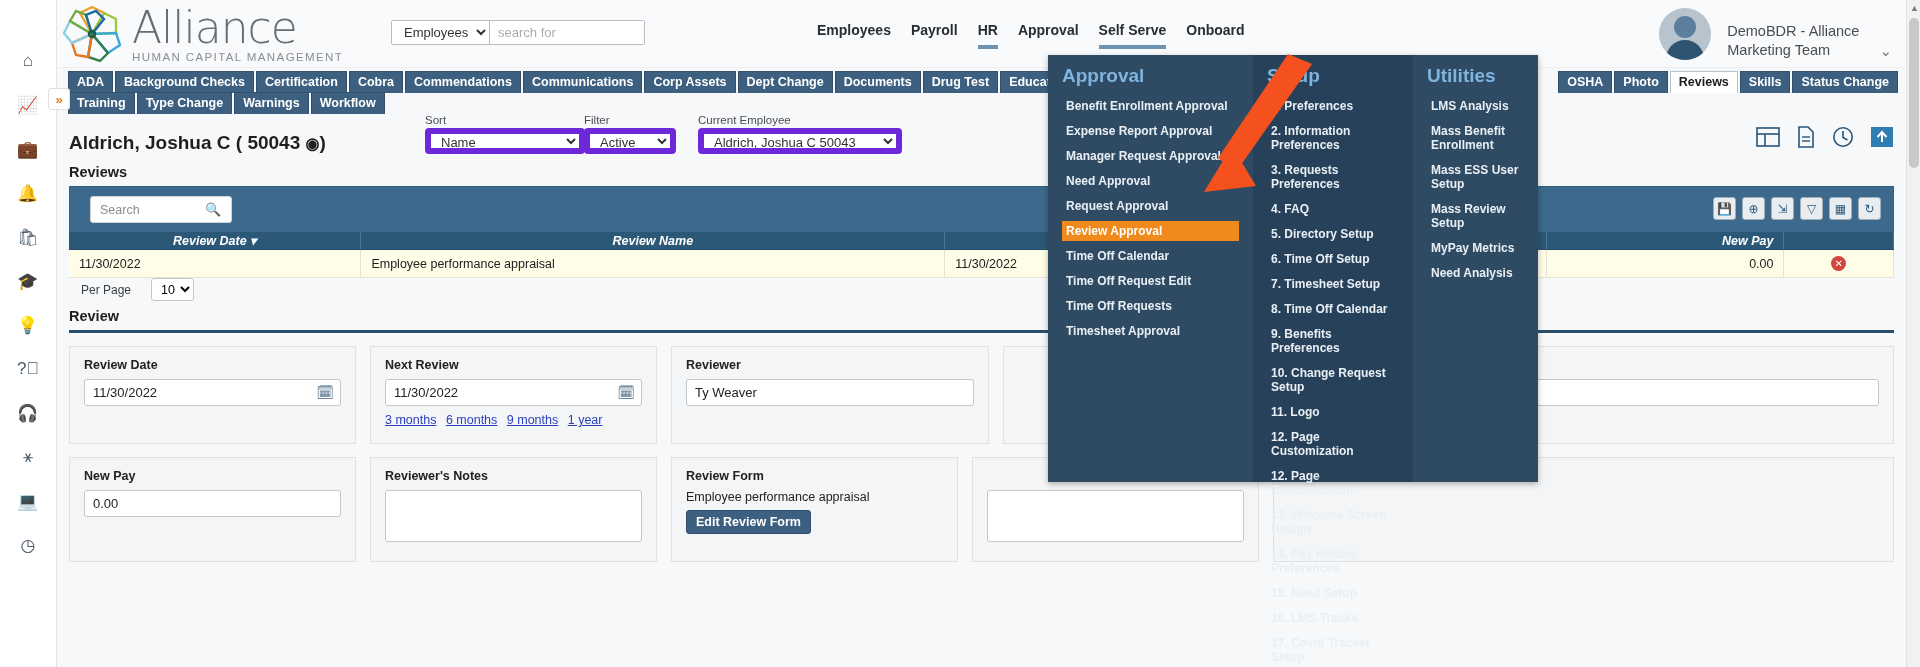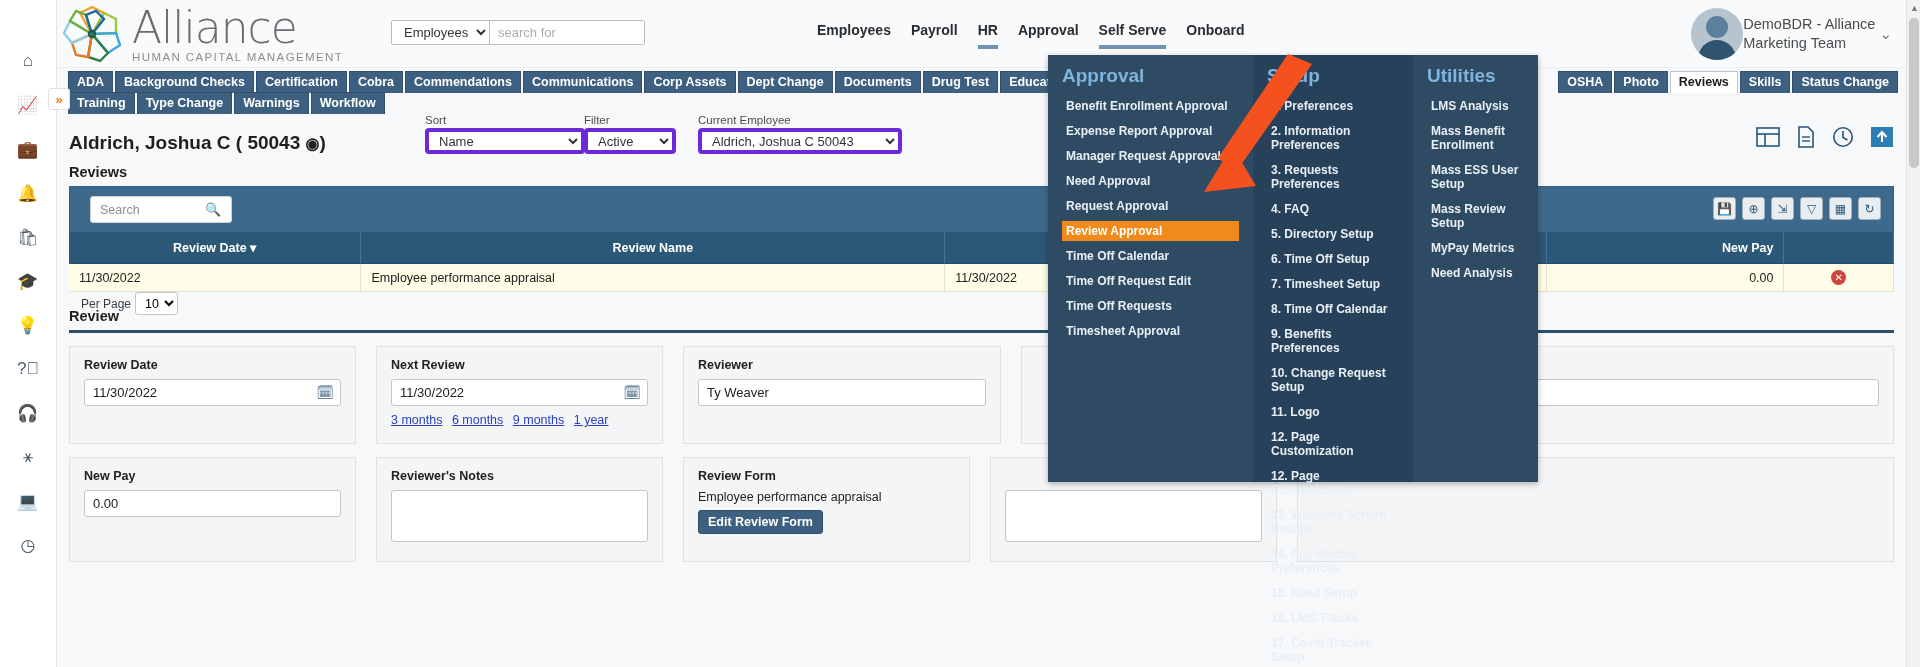--- a/index.html
+++ b/index.html
@@ -64,21 +64,21 @@
   #topnav {
     position:absolute; left:760px; top:22px; display:flex; gap:20px;
   }
   #topnav .tn {
     font-size:14px; font-weight:bold; color:#2a2d30; padding-bottom:7px;
     cursor:pointer; white-space:nowrap;
   }
   #topnav .tn.active { border-bottom:4px solid #6e93b3; }
 
   #userbox {
-    position:absolute; right:28px; top:8px; display:flex; align-items:center; gap:0;
+    position:absolute; right:28px; top:8px; display:flex; align-items:flex-end; gap:16px;
   }
   #avatar {
     width:52px; height:52px; border-radius:50%; background:#b7c3cd;
     position:relative; overflow:hidden; flex:none;
   }
   #avatar .ah { position:absolute; left:15px; top:8px; width:22px; height:22px; border-radius:50%; background:#577punt; }
   #avatar .ah { background:#5c7f9e; }
   #avatar .ab { position:absolute; left:7px; top:32px; width:38px; height:26px; border-radius:19px 19px 0 0; background:#2e5472; }
   #username { font-size:14.5px; color:#4a4d50; line-height:19px; }
   #userchev { color:#777; font-size:15px; margin-left:4px; cursor:pointer; }
@@ -98,21 +98,21 @@
 
   #emprow { position:relative; height:46px; }
   #emptitle {
     position:absolute; left:12px; top:20px; font-size:19px; font-weight:bold; color:#1f1f1f;
   }
   #emptitle .eye { font-size:16px; }
 
   .selgrp { position:absolute; top:2px; }
   .selgrp .lb { font-size:11.5px; color:#4b4e51; margin-bottom:2px; }
   .selgrp select {
-    height:26px; border:4px solid #6d28d9; border-radius:4px; background:#fff;
+    height:26px; border:6px solid #6d28d9; border-radius:4px; background:#fff;
     font-size:13px; color:#333; padding:0 6px; font-family:"Liberation Sans", sans-serif;
     outline:none; cursor:pointer;
   }
   #sortgrp { left:368px; } #sortgrp select { width:160px; }
   #filtergrp { left:527px; } #filtergrp select { width:92px; }
   #curempgrp { left:641px; } #curempgrp select { width:204px; }
 
   #righticons {
     position:absolute; right:12px; top:14px; display:flex; gap:16px; color:#26547c;
   }
@@ -139,49 +139,50 @@
   #gridtoolbar { position:absolute; right:12px; top:10px; display:flex; gap:6px; }
   #gridtoolbar .gbtn {
     width:23px; height:23px; background:#e9edf0; border:1px solid #9fb0bd; border-radius:3px;
     color:#2c5madness; color:#2c587a; font-size:12px;
     display:flex; align-items:center; justify-content:center; cursor:pointer;
   }
 
   table.gt { width:100%; border-collapse:collapse; table-layout:fixed; }
   table.gt th {
     background:#2c5878; color:#fff; font-size:12.5px; font-weight:bold;
-    padding:8px 10px; border-right:1px solid #4a7492; border-bottom:1px solid #244d6b;
+    padding:1px 10px; border-right:1px solid #4a7492; border-bottom:1px solid #244d6b;
     text-align:center;
+    font-style:italic;
   }
   table.gt th.r { text-align:right; }
   table.gt td {
     background:#fffde7; font-size:12.5px; color:#222; padding:6px 10px;
     border-right:1px solid #e5e3cd; border-bottom:1px solid #e5e3cd;
   }
   table.gt td.r { text-align:right; }
   table.gt td.c { text-align:center; }
   .delx {
     display:inline-block; width:15px; height:15px; border-radius:50%;
     background:#d0463c; color:#fff; font-size:10px; line-height:15px; text-align:center; cursor:pointer;
   }
   #perpage {
-    position:absolute; left:12px; top:0; display:flex; align-items:center; gap:4px;
+    position:absolute; left:12px; top:0; display:flex; align-items:center; gap:20px;
     font-size:12px; color:#3a3d40;
   }
   #perpage select {
     height:23px; border:1px solid #c3c7cb; border-radius:3px; background:#fff;
     font-size:12.5px; padding:0 2px 0 5px; font-family:"Liberation Sans", sans-serif; cursor:pointer;
   }
 
   
   #revsec { position:absolute; left:12px; top:0; right:12px; }
   #revsec .sech { font-size:14.5px; font-weight:bold; color:#1e1e1e; padding-bottom:6px; }
   #revsec .secline { border-bottom:3px solid #2b4f6b; }
 
-  .frow { display:flex; gap:20px; margin-top:13px; }
+  .frow { display:flex; gap:14px; margin-top:13px; }
   .fcard {
     background:#f4f5f6; border:1px solid #dfe1e3; padding:11px 14px 16px;
   }
   .fcard .flab { font-size:12.5px; font-weight:bold; color:#222; margin-bottom:7px; }
   .fin {
     width:100%; height:27px; border:1px solid #c3c7cb; border-radius:3px;
     background:#fff; font-size:13px; color:#222; padding:0 24px 0 8px;
     font-family:"Liberation Sans", sans-serif; outline:none;
   }
   .fwrap { position:relative; }

